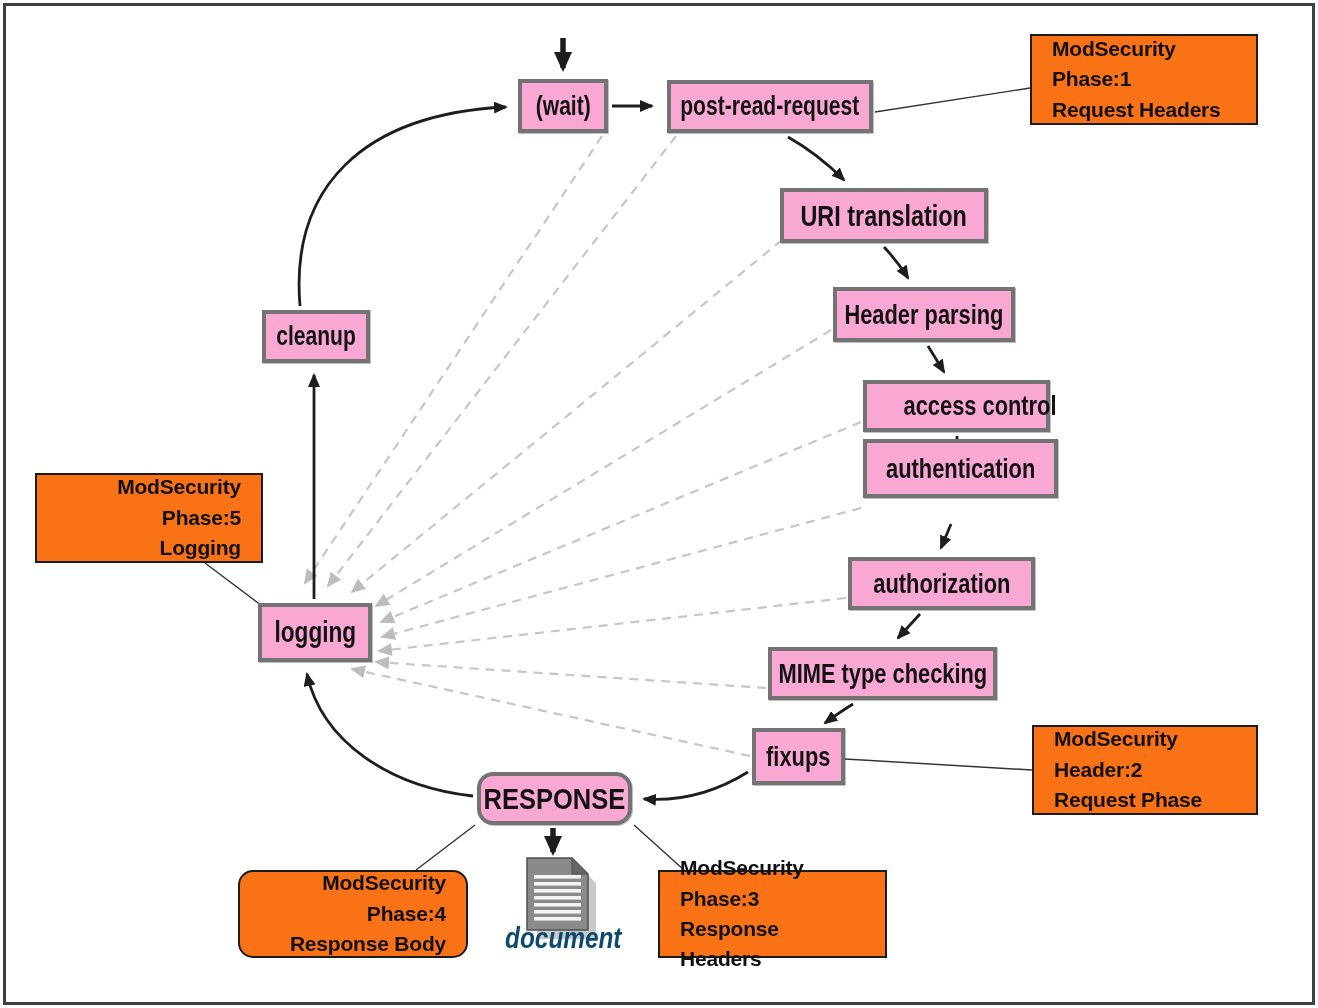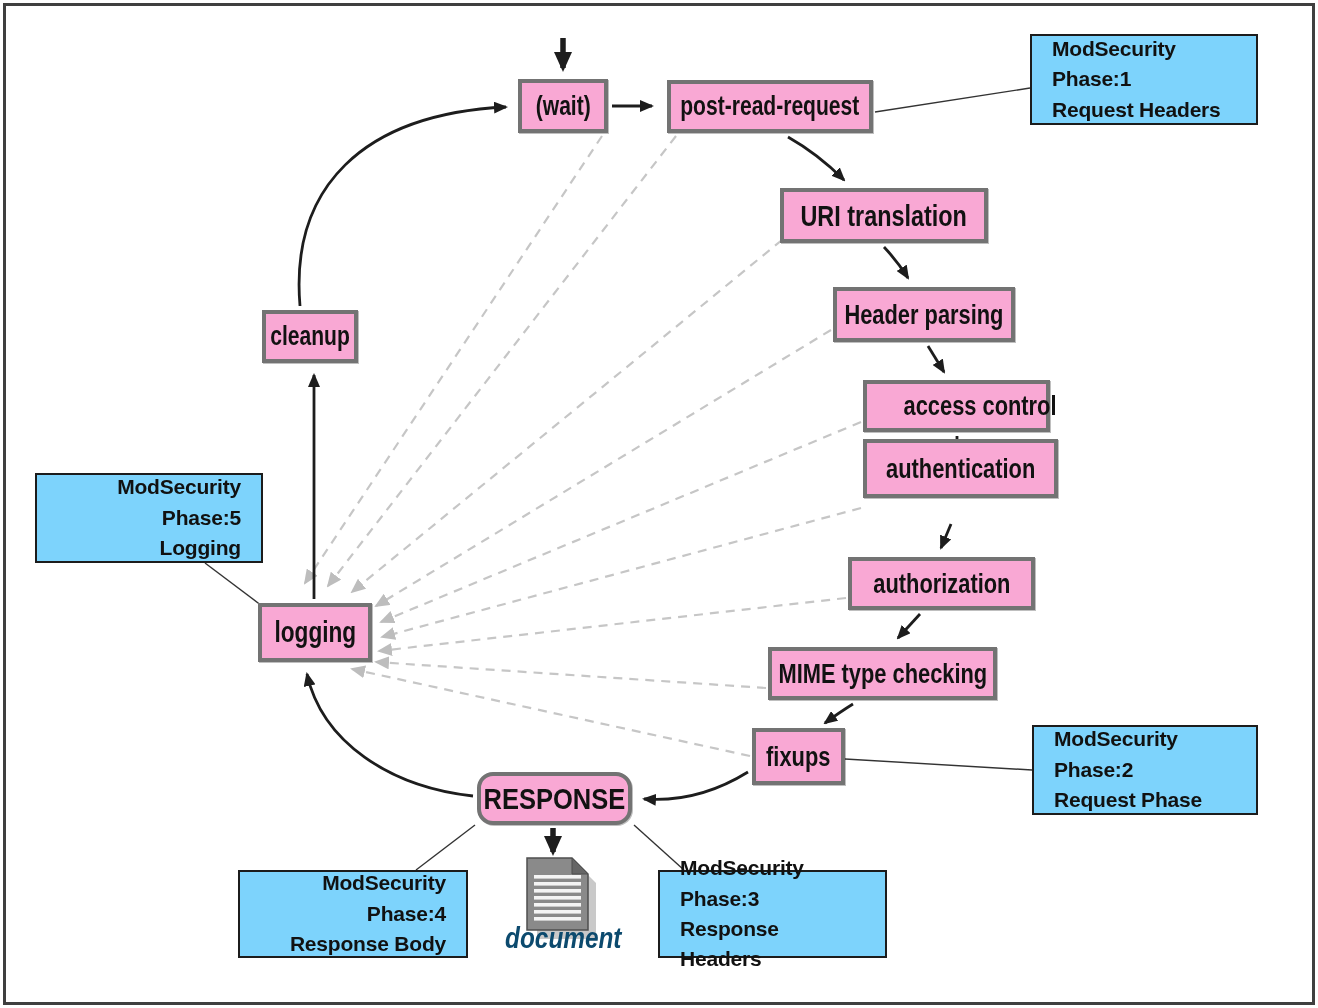--- a/index.html
+++ b/index.html
@@ -14,21 +14,21 @@
   #wires{position:absolute;left:0;top:0;width:1318px;height:1008px;}
   .node{
     position:absolute;box-sizing:border-box;
     background:#f9a8d4;border:4px solid #737373;
     display:flex;align-items:center;justify-content:center;
     color:#121212;font-weight:bold;white-space:nowrap;
     box-shadow:1px 1px 0 rgba(0,0,0,0.25);
   }
   .node .lbl{display:inline-block;transform:scaleX(0.78);transform-origin:center;}
   .callout{
-    position:absolute;box-sizing:border-box;background:#7dd3fc;
+    position:absolute;box-sizing:border-box;background:#f97316;
     border:2px solid #1c1c1c;color:#111;font-weight:bold;
     display:flex;flex-direction:column;justify-content:center;
     font-size:21px;line-height:1.45;letter-spacing:-0.2px;
     padding:6px 20px;
   }
   .callout.align-left{align-items:flex-start;text-align:left;}
   .callout.align-right{align-items:flex-end;text-align:right;}
   #doc-label{
     position:absolute;left:488px;top:922px;width:150px;text-align:center;
     font-weight:bold;font-style:italic;font-size:29px;color:#0c4a6e;
@@ -145,40 +145,40 @@
     </div>
 
   <div class="node" style="left:477px;top:772px;width:155px;height:53px;font-size:30px;border-radius:16px;">
     <span class="lbl" style="transform:scaleX(0.85);">RESPONSE</span>
     </div>
 
   <div class="node" style="left:258px;top:603px;width:114px;height:59px;font-size:29px;">
     <span class="lbl">logging</span>
     </div>
 
-  <div class="node" style="left:262px;top:310px;width:96px;height:53px;font-size:27px;">
+  <div class="node" style="left:262px;top:310px;width:108px;height:53px;font-size:27px;">
     <span class="lbl">cleanup</span>
     </div>
 
   <div class="callout align-left" style="left:1030px;top:34px;width:228px;height:91px;">
     <div>ModSecurity Phase:1</div>
     <div>Request Headers</div>
   </div>
 
   <div class="callout align-left" style="left:1032px;top:725px;width:226px;height:90px;">
-    <div>ModSecurity Phase:2</div>
+    <div>ModSecurity Header:2</div>
     <div>Request Phase</div>
   </div>
 
   <div class="callout align-left" style="left:658px;top:870px;width:229px;height:88px;">
     <div>ModSecurity Phase:3</div>
     <div>Response Headers</div>
   </div>
 
-  <div class="callout align-right" style="left:238px;top:870px;width:230px;height:88px;">
+  <div class="callout align-right" style="left:238px;top:870px;width:230px;height:88px;border-radius:15px;">
     <div>ModSecurity Phase:4</div>
     <div>Response Body</div>
   </div>
 
   <div class="callout align-right" style="left:35px;top:473px;width:228px;height:90px;padding-left:47px;">
     <div>ModSecurity Phase:5</div>
     <div>Logging</div>
   </div>
 
   <div id="doc-label">

